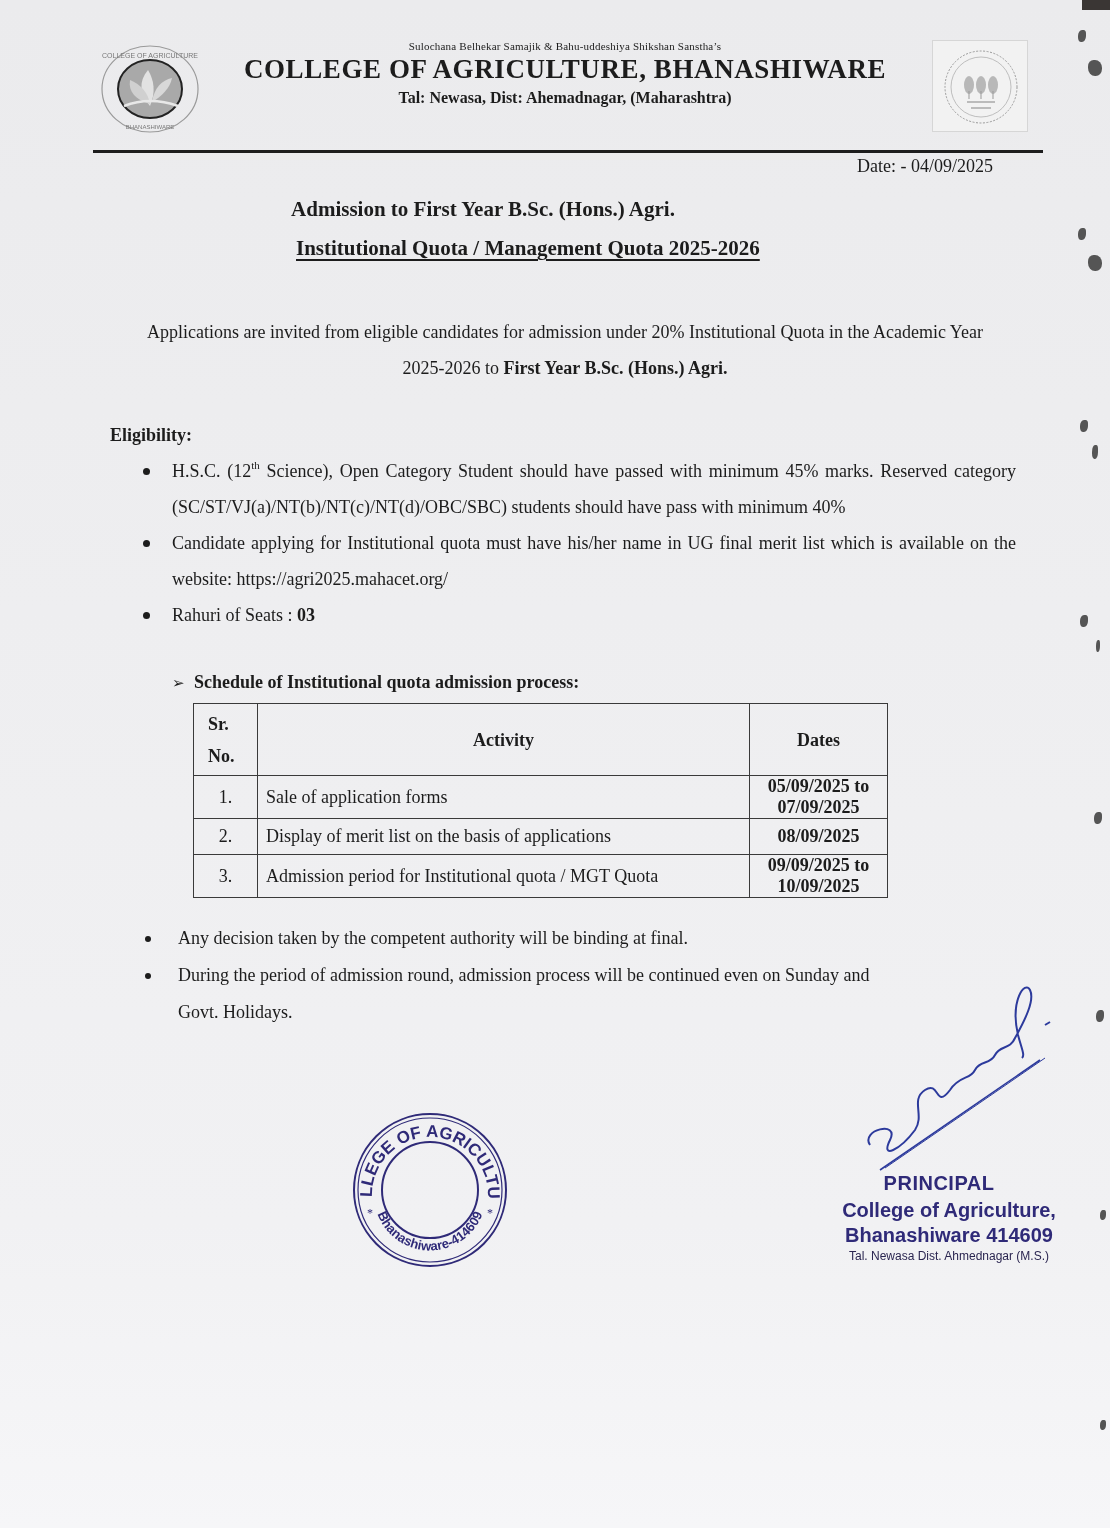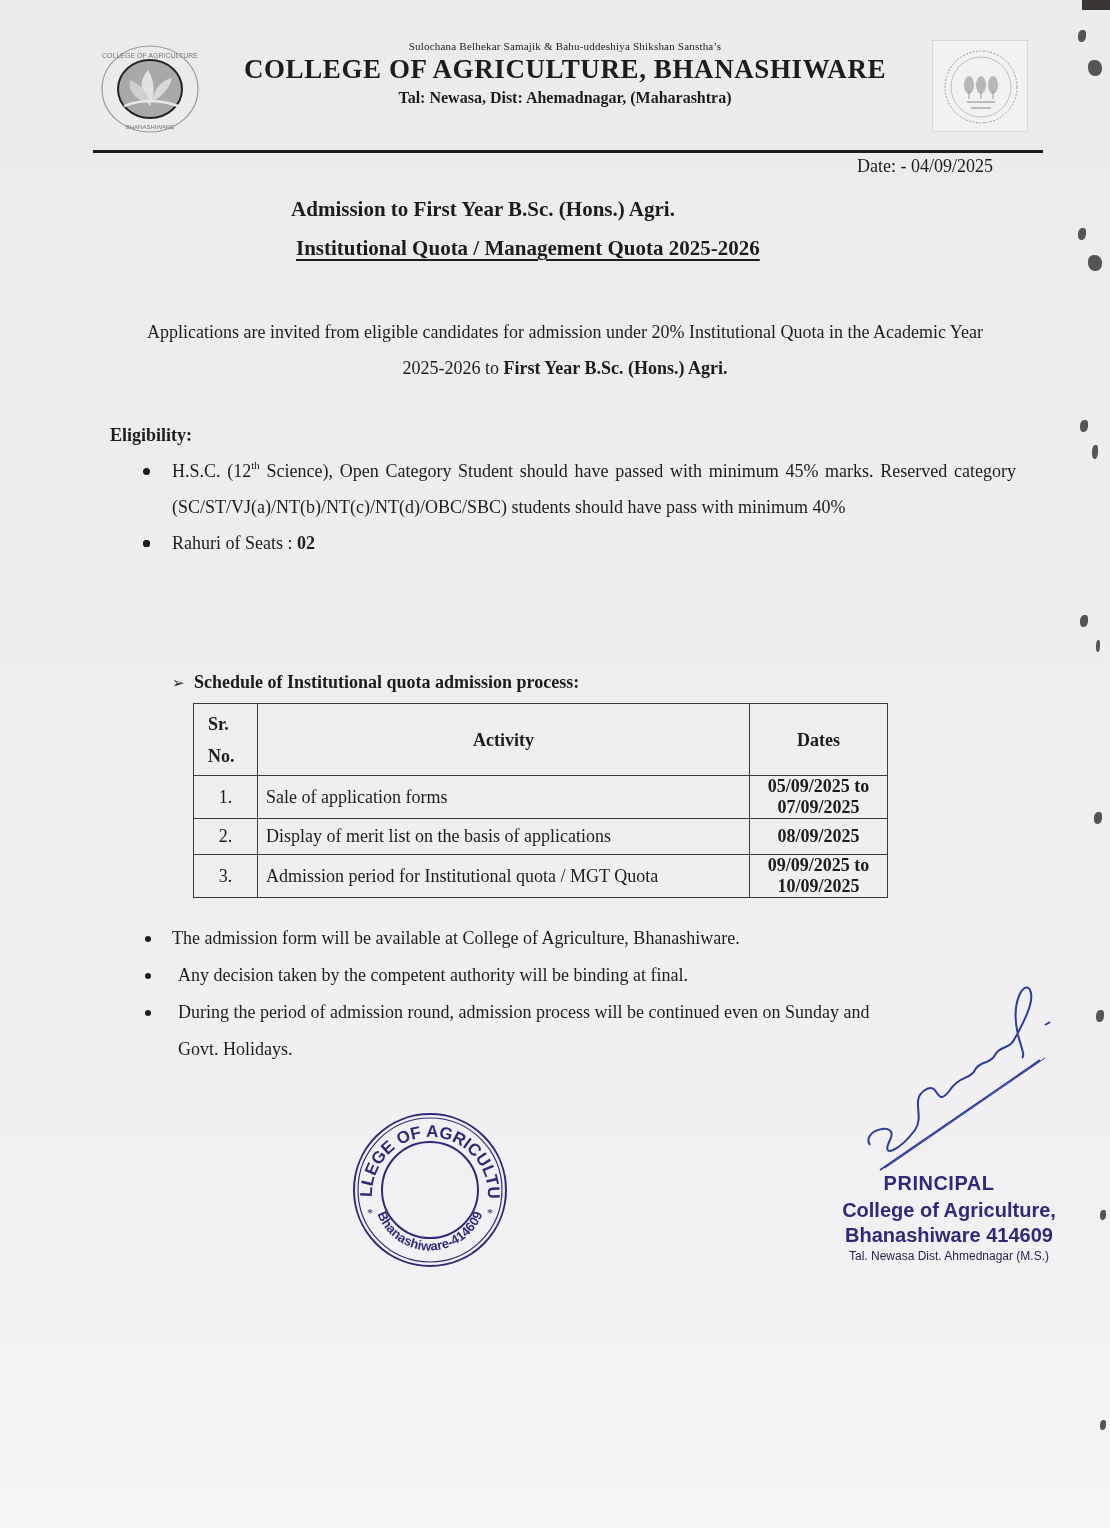--- a/index.html
+++ b/index.html
@@ -151,24 +151,25 @@
 
   <div class="elig-label">Eligibility:</div>
 
   <ul class="bullet-list">
     <li>
       <span class="dot"></span>
       <span>H.S.C. (12</span><sup>th</sup><span> Science), Open Category Student should have passed with minimum 45% marks. Reserved category (SC/ST/VJ(a)/NT(b)/NT(c)/NT(d)/OBC/SBC) students should have pass with minimum 40%</span>
     </li>
     <li>
       <span class="dot"></span>
+      <span>Candidate applying for Institutional quota must have his/her name in UG final merit list which is available on the website: https://agri2025.mahacet.org/</span>
     </li>
     <li>
       <span class="dot"></span>
-      <span>Rahuri  of Seats : </span><b>02</b>
+      <span>Rahuri  of Seats : </span><b>03</b>
     </li>
   </ul>
 
   <div class="schedule-heading">
     <span class="arrow">➢</span><span>Schedule of Institutional quota admission process:</span>
   </div>
 
   <table class="schedule">
     <thead>
       <tr>
@@ -190,24 +191,20 @@
       </tr>
       <tr>
         <td class="sr">3.</td>
         <td>Admission period for Institutional quota / MGT Quota</td>
         <td class="dates">09/09/2025 to 10/09/2025</td>
       </tr>
     </tbody>
   </table>
 
   <ul class="bullet-list2">
-    <li>
-      <span class="dot"></span>
-      <span>The admission form will be available at College of Agriculture, Bhanashiware.</span>
-    </li>
     <li class="indent">
       <span class="dot"></span>
       <span>Any decision taken by the competent authority will be binding at final.</span>
     </li>
     <li class="indent">
       <span class="dot"></span>
       <span>During the period of admission round, admission process will be continued even on Sunday and</span><br><span>Govt. Holidays.</span>
     </li>
   </ul>
 

